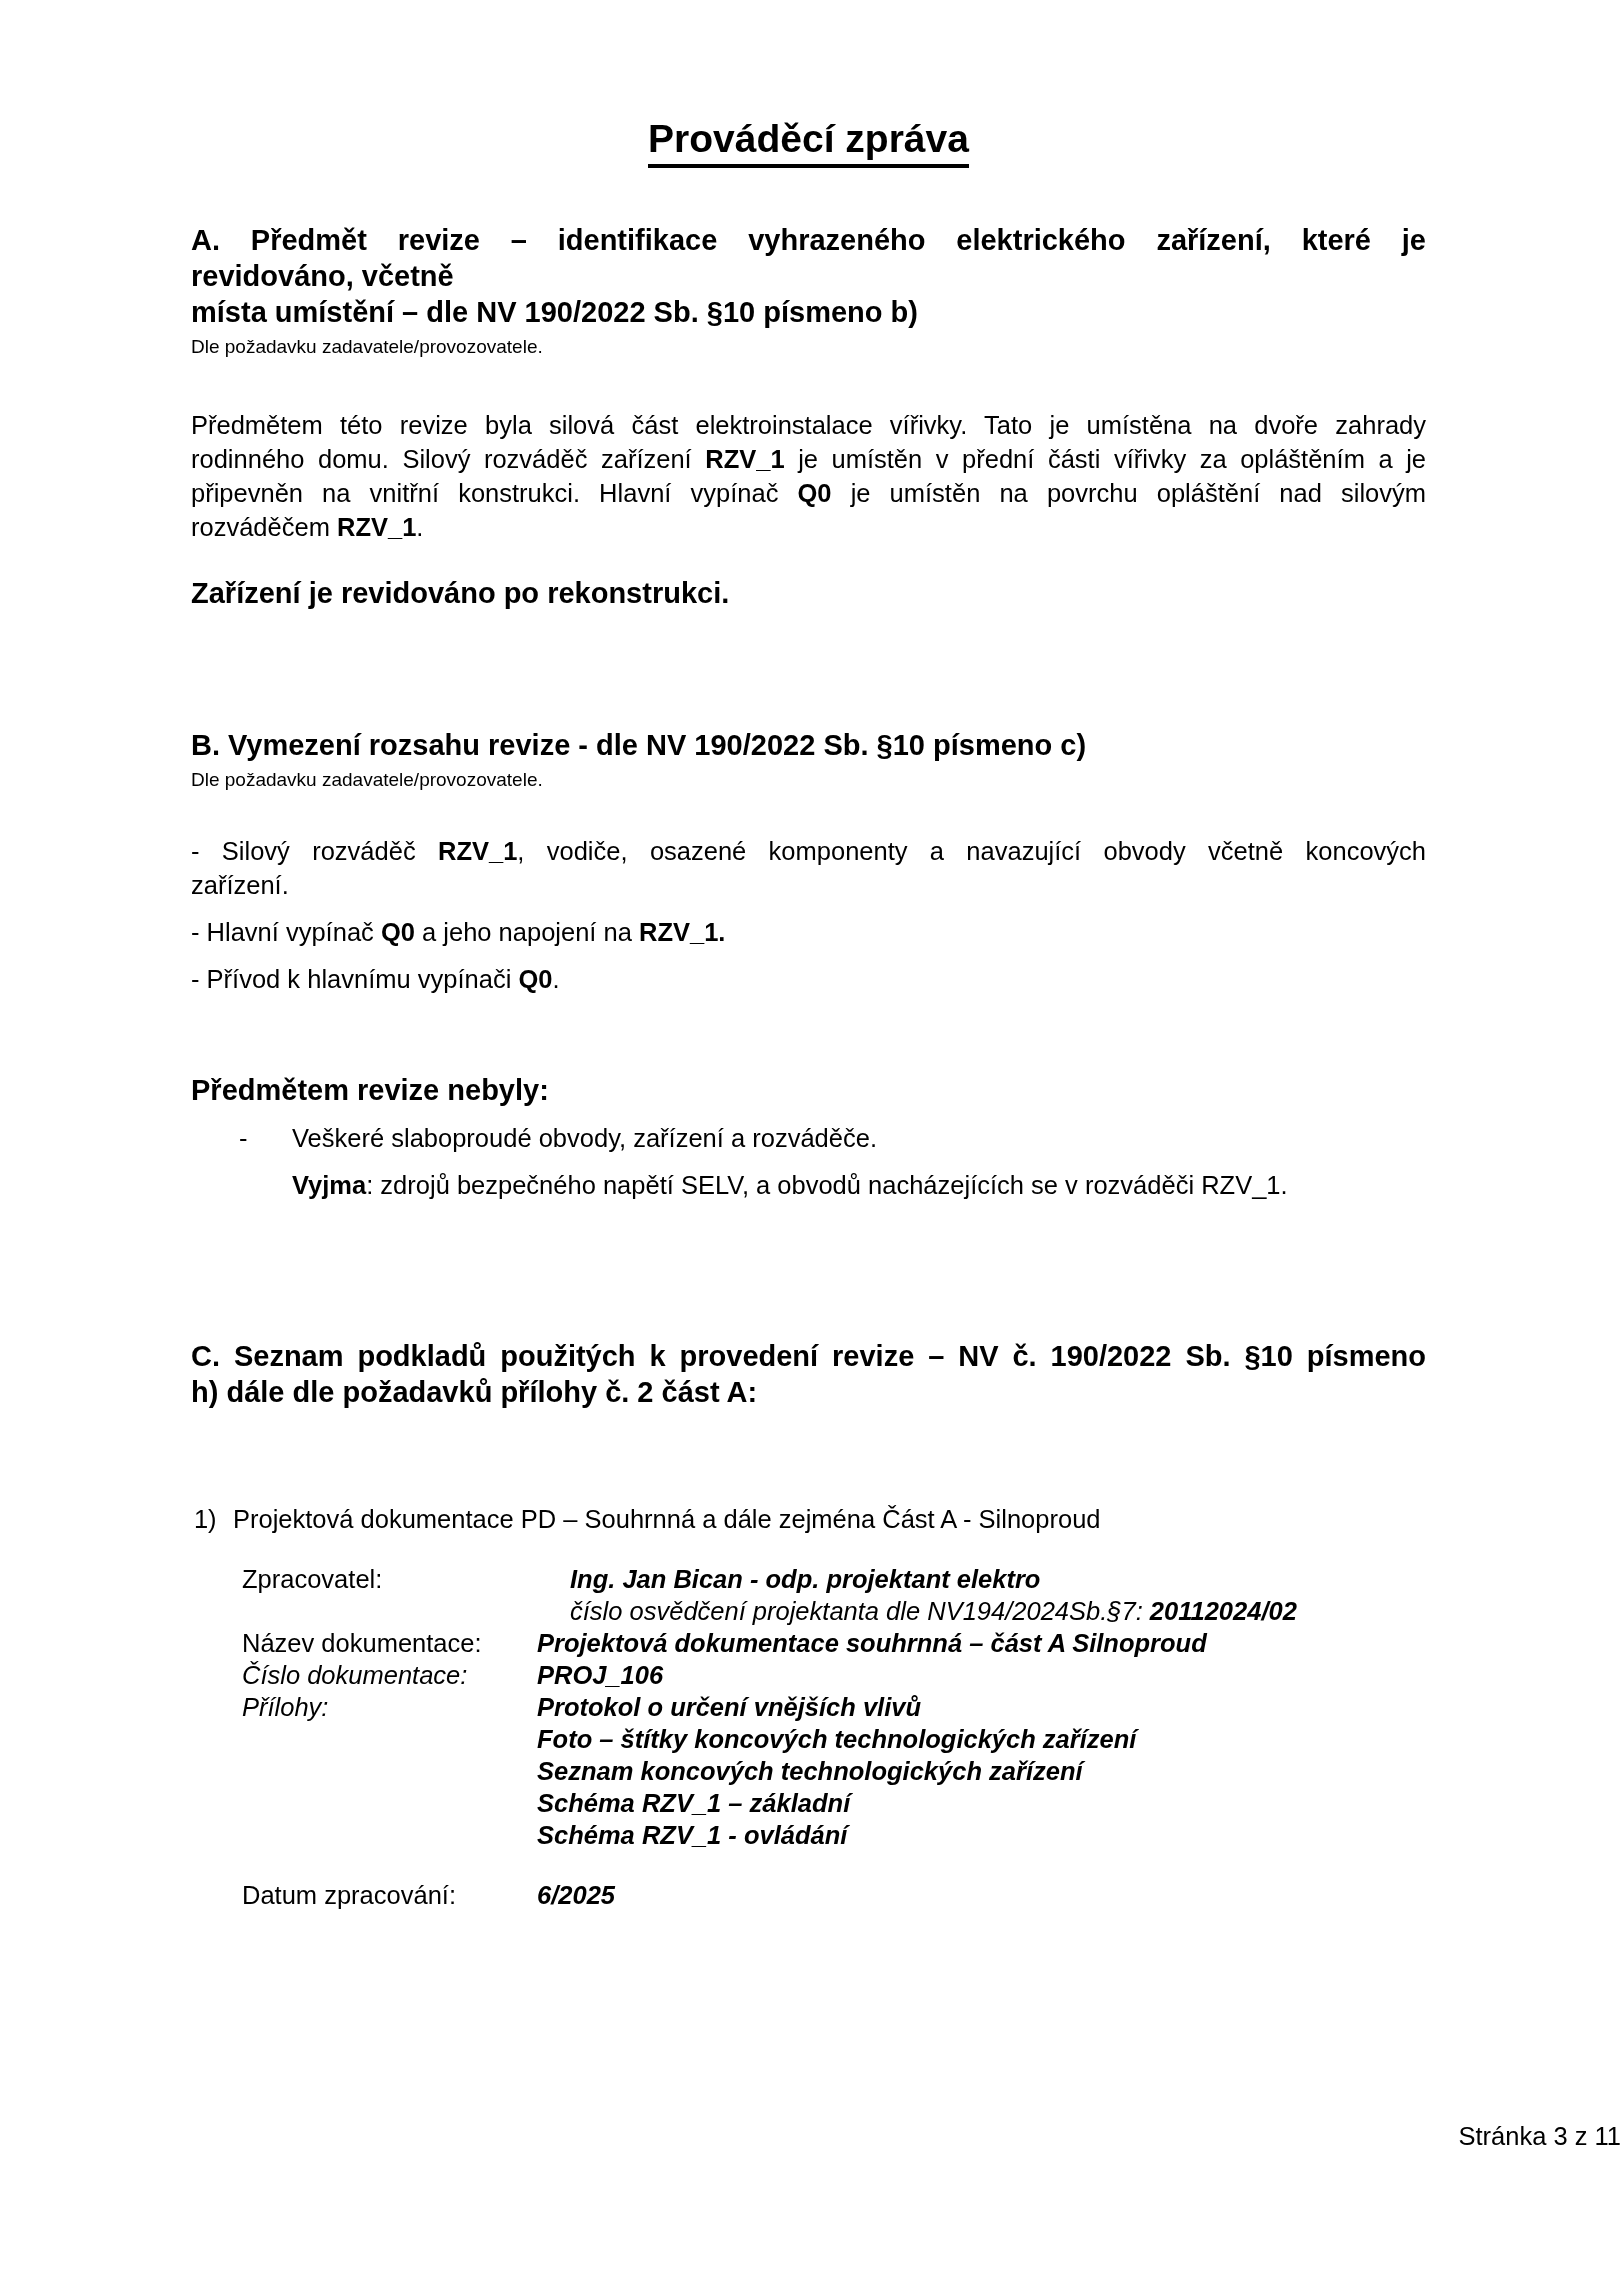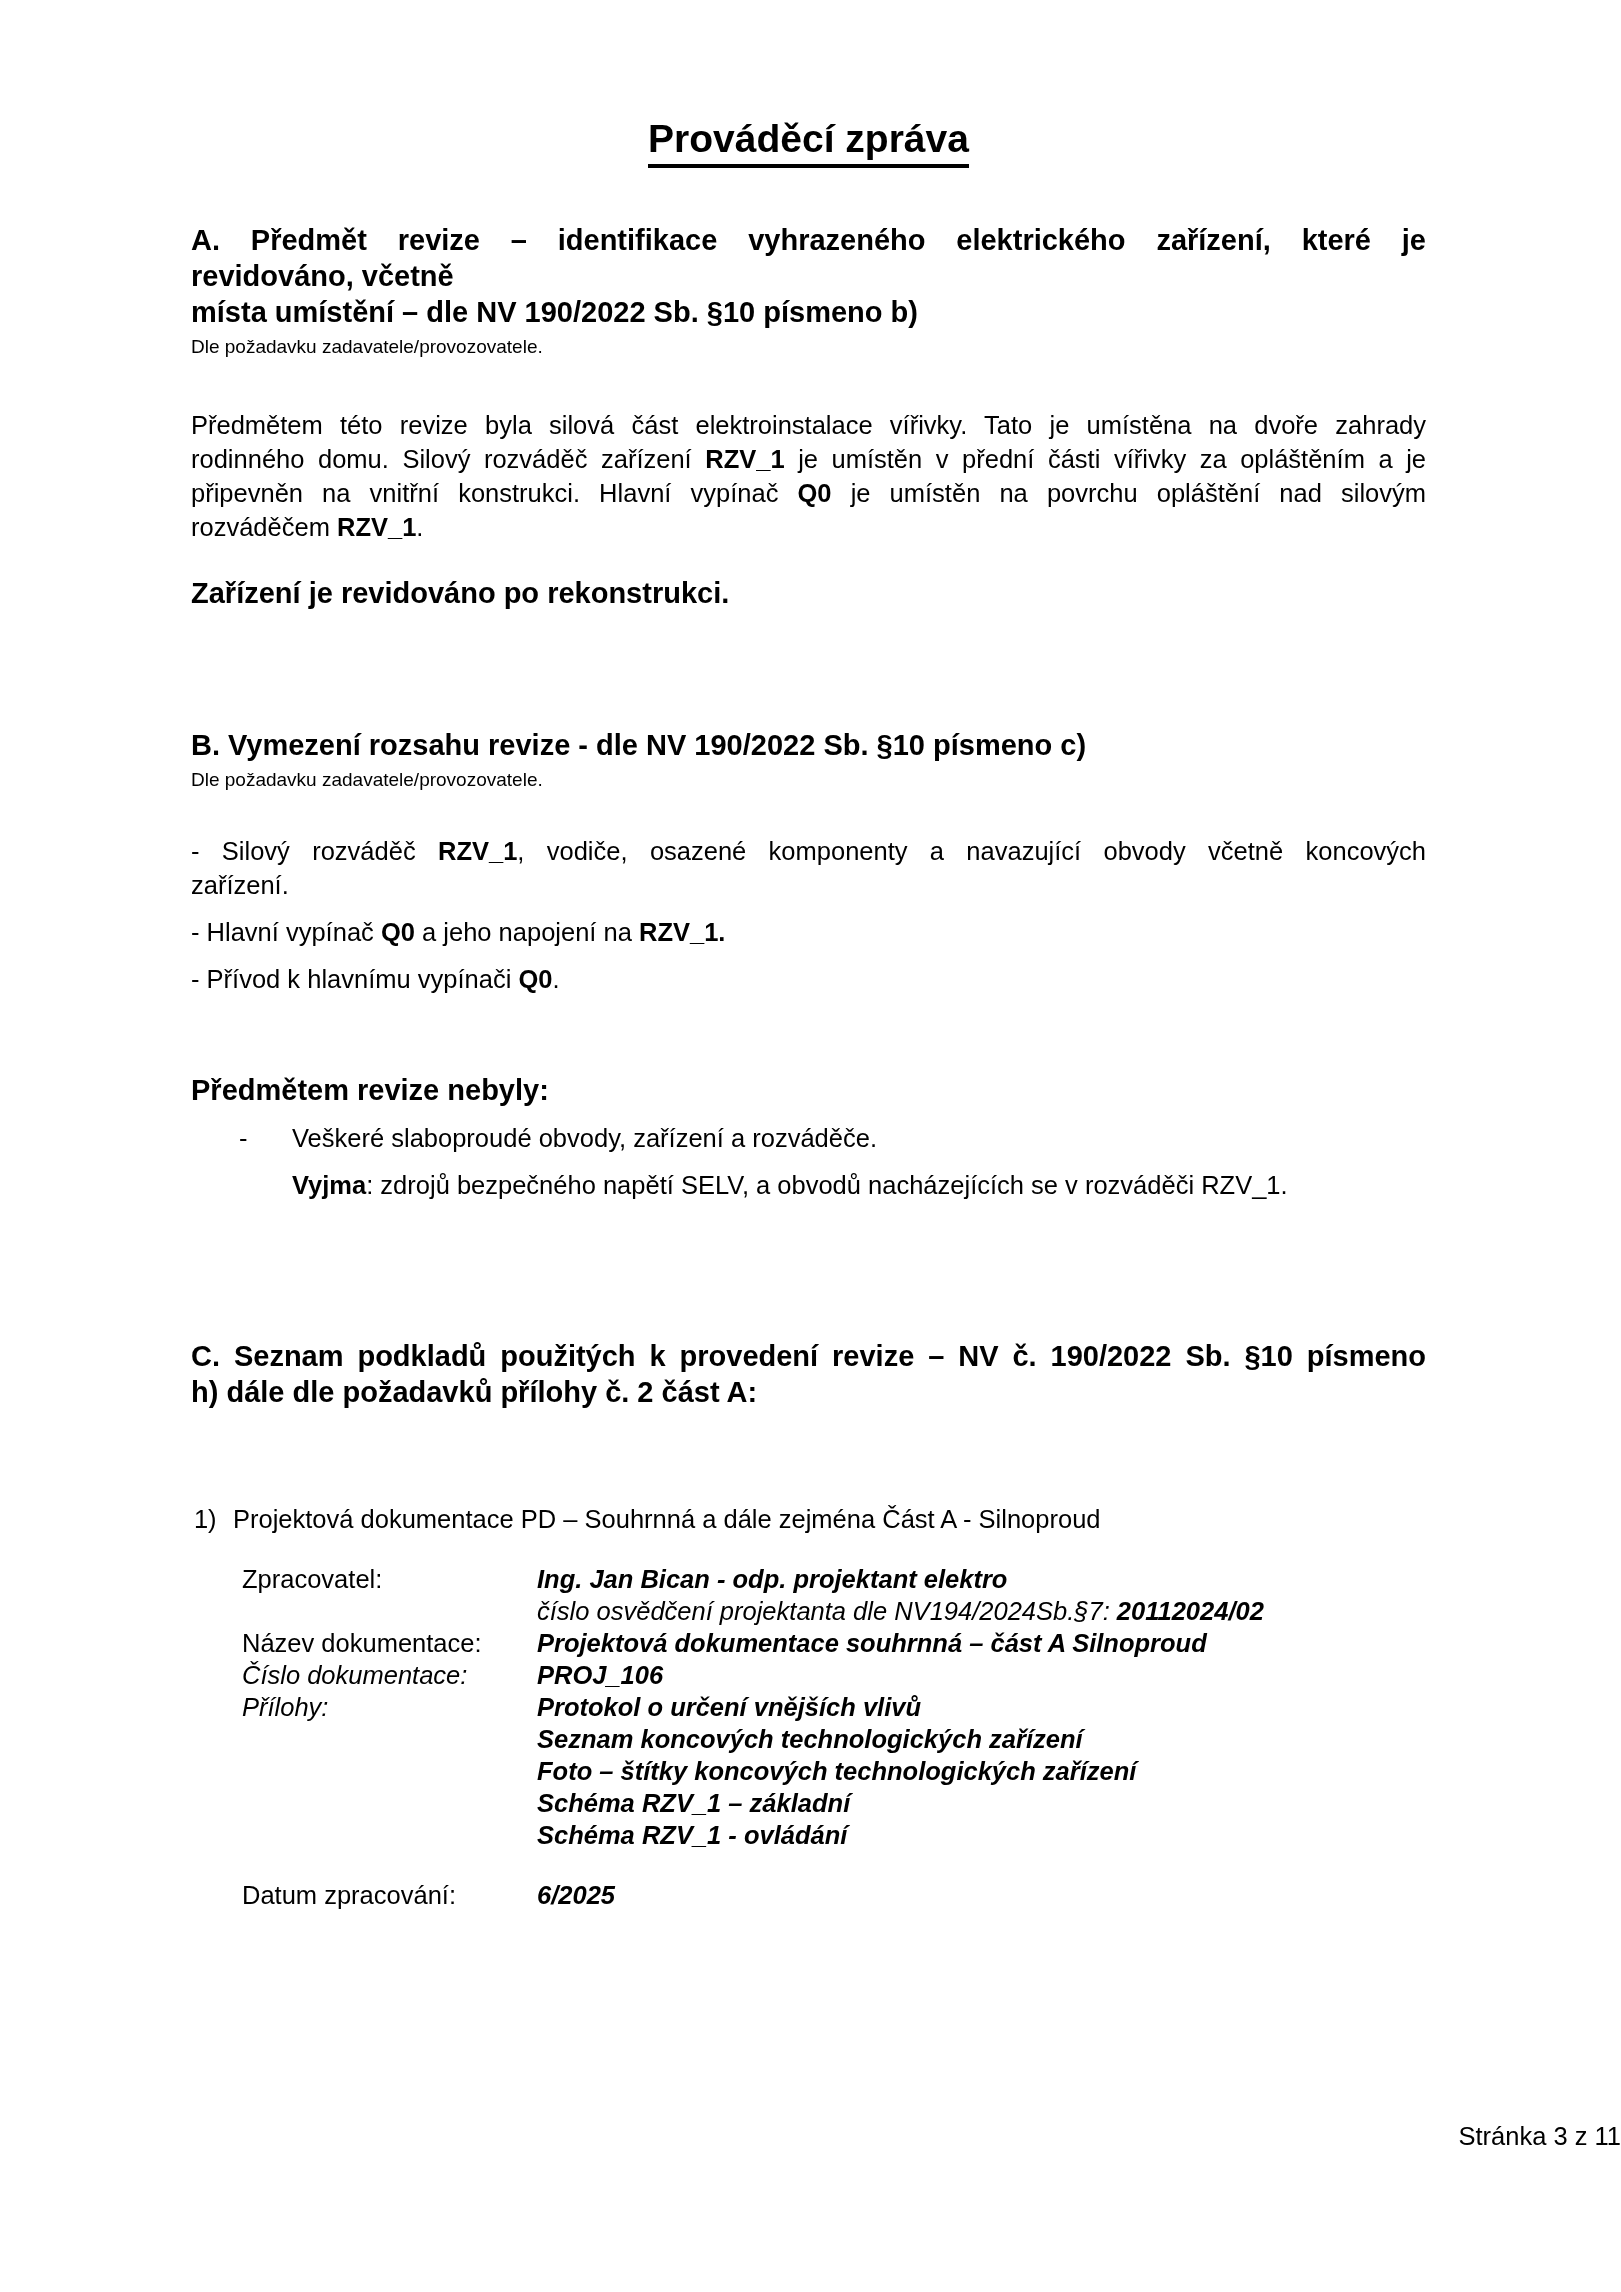--- a/index.html
+++ b/index.html
@@ -51,21 +51,21 @@
   .vyjma-line { margin-top:13px; margin-left:101px; }
 
   .sec-c-heading { margin-top:136px; }
 
   .num-item { margin-top:92px; position:relative; padding-left:42px; }
   .num-item .num { position:absolute; left:2.9px; top:0; }
 
   .kv { display:flex; line-height:32px; }
   .kv .kv-label { flex:0 0 295px; margin-left:51px; }
   .kv .kv-value { flex:1; }
-  .kv-zprac { margin-top:27.4px; }
+  .kv-zprac { margin-top:27.4px;gap:33px; }
   .kv-nazev { }
   .kv-datum { margin-top:27.4px; }
 
   .bi { font-weight:bold; font-style:italic; }
   .it { font-style:italic; }
   b { font-weight:bold; }
 
   .footer {
     position:absolute;
     top:2119px; left:0; width:100%;
@@ -141,22 +141,22 @@
 
   <div class="kv">
       <span class="kv-label it">Číslo dokumentace:</span>
       <span class="kv-value bi">PROJ_106</span>
     </div>
 
   <div class="kv">
       <span class="kv-label it">Přílohy:</span>
       <span class="kv-value">
         <span class="lline bi">Protokol o určení vnějších vlivů</span>
+        <span class="lline bi">Foto – štítky koncových technologických zařízení</span>
         <span class="lline bi">Seznam koncových technologických zařízení</span>
-        <span class="lline bi">Foto – štítky koncových technologických zařízení</span>
         <span class="lline bi">Schéma RZV_1 – základní</span>
         <span class="lline bi">Schéma RZV_1 - ovládání</span>
       </span>
     </div>
 
   <div class="kv kv-datum">
       <span class="kv-label">Datum zpracování:</span>
       <span class="kv-value bi">6/2025</span>
     </div>
 

